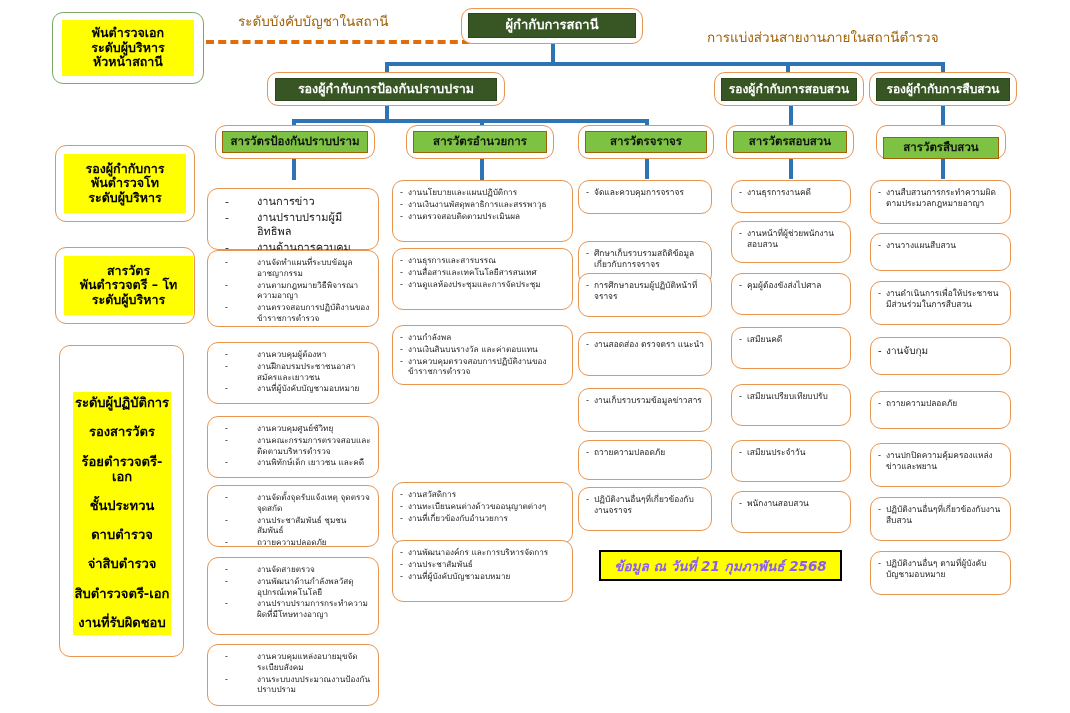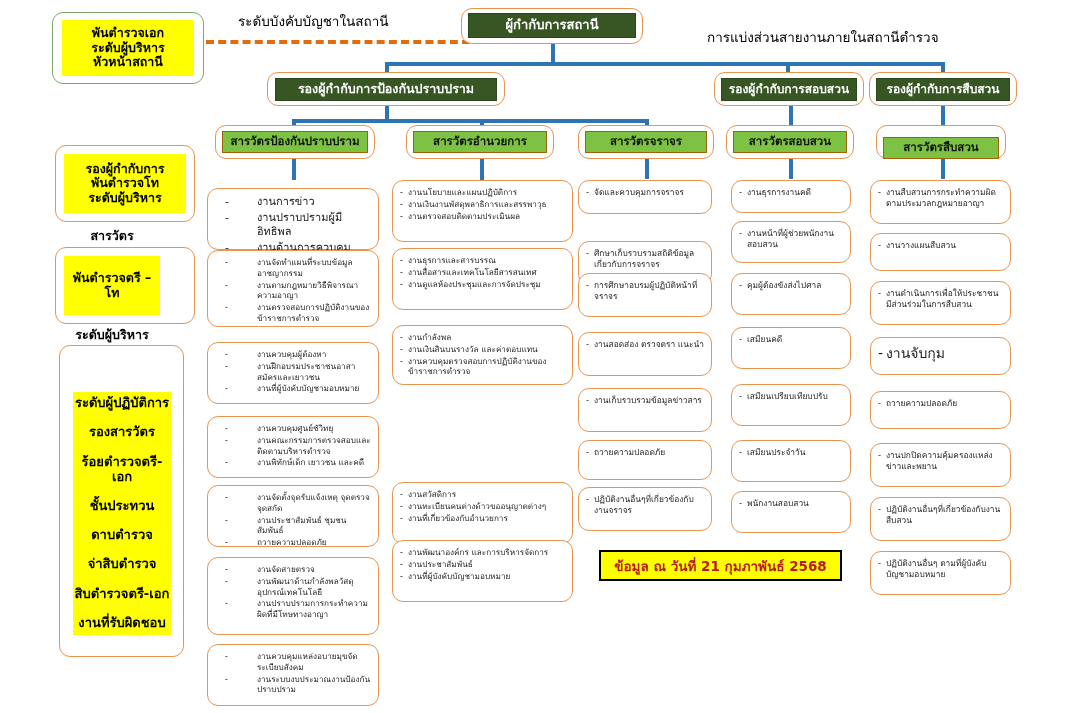--- a/index.html
+++ b/index.html
@@ -82,32 +82,33 @@
   
   .card.tab li { padding-left: 42px; }
   .card.tab li::before {
     content: "-";
     position: absolute; left: 10px; top: 0;
   }
 
   
   .caption {
     position: absolute;
-    color: #000000;
+    color: #a16207;
     white-space: nowrap;
   }
 
   
   .datestamp {
     position: absolute;
     background: #FFFF00;
     border: 2px solid #000000;
     display: flex; align-items: center; justify-content: center;
     font-weight: 700;
-    color: #b91c1c;
+    color: #8b5cf6;
+    font-style: italic;
   }
 
   
   .frame.greenline { border-color: #7DA86A; }
 </style>
 </head>
 <body>
 
 <div id="root">
 
@@ -148,21 +149,21 @@
   </div>
 
   <div class="frame" style="left:55px; top:145px; width:140px; height:77px;"></div>
   <div class="chip yellow" style="left:64px; top:154px; width:122px; height:59px; flex-direction:column; font-size:12.5px;">
     <span>รองผู้กำกับการ</span>
     <span>พันตำรวจโท</span>
     <span>ระดับผู้บริหาร</span>
   </div>
 
   <div class="frame" style="left:55px; top:247px; width:140px; height:77px;"></div>
-  <div class="chip yellow" style="left:64px; top:256px; width:96px; height:59px; flex-direction:column; font-size:12.5px;gap:28px;">
+  <div class="chip yellow" style="left:64px; top:256px; width:129px; height:59px; flex-direction:column; font-size:12.5px;">
     <span>สารวัตร</span>
     <span>พันตำรวจตรี – โท</span>
     <span>ระดับผู้บริหาร</span>
   </div>
 
   <div class="frame" style="left:59px; top:345px; width:125px; height:312px;"></div>
   <div class="chip yellow" style="left:73px; top:392px; width:98px; height:243px; flex-direction:column; justify-content:space-between; font-size:13px; padding:4px 0;">
     <span>ระดับผู้ปฏิบัติการ</span>
     <span>รองสารวัตร</span>
     <span>ร้อยตำรวจตรี-เอก</span>
@@ -365,21 +366,21 @@
   <div class="card dash" style="left:870px; top:233px; width:141px; height:38px; font-size:8.4px;">
     <ul>
         <li>งานวางแผนสืบสวน</li>
       </ul>
   </div>
   <div class="card dash" style="left:870px; top:281px; width:141px; height:44px; font-size:8.4px;">
     <ul>
         <li>งานดำเนินการเพื่อให้ประชาชนมีส่วนร่วมในการสืบสวน</li>
       </ul>
   </div>
-  <div class="card dash" style="left:870px; top:337px; width:141px; height:38px; font-size:14px;">
+  <div class="card dash" style="left:870px; top:337px; width:141px; height:38px; font-size:10px;">
     <ul>
         <li>งานจับกุม</li>
       </ul>
   </div>
   <div class="card dash" style="left:870px; top:391px; width:141px; height:38px; font-size:8.4px;">
     <ul>
         <li>ถวายความปลอดภัย</li>
       </ul>
   </div>
   <div class="card dash" style="left:870px; top:443px; width:141px; height:44px; font-size:8.4px;">

